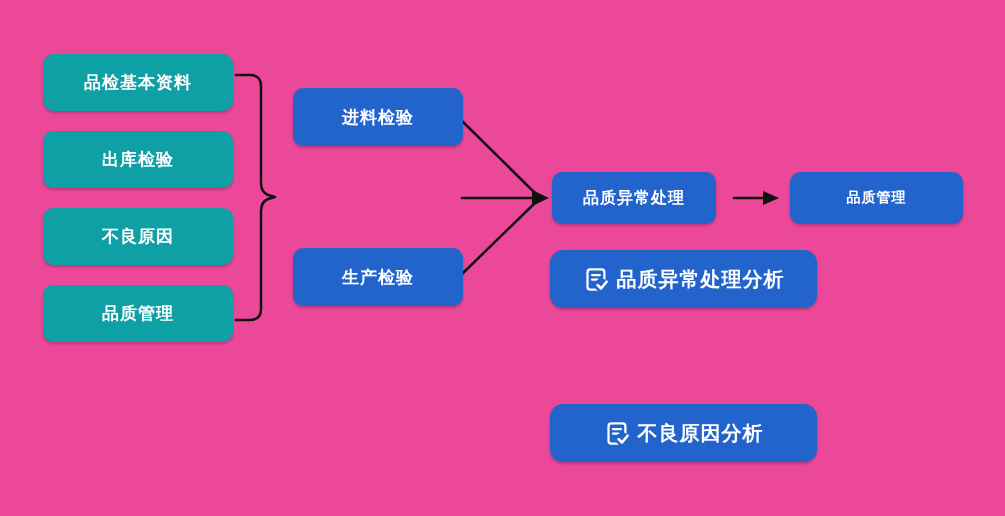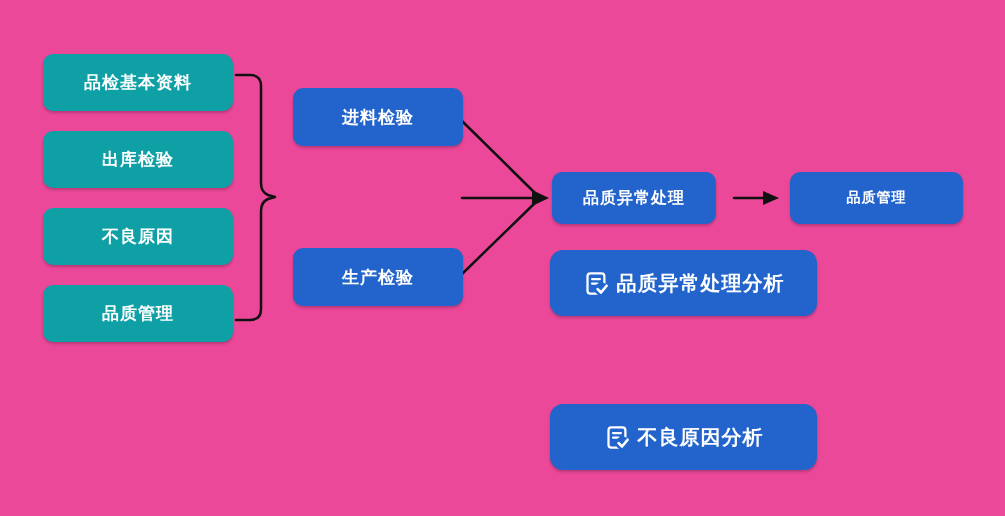--- a/index.html
+++ b/index.html
@@ -18,21 +18,21 @@
     box-shadow:0 2px 3px rgba(0,0,0,0.22);
     box-sizing:border-box;
     text-align:center;
   }
   .teal{background:#0FA0A5;border-radius:10px;width:190px;height:57px;left:43px;font-size:17px;letter-spacing:1px;}
   .blue{background:#2264CB;}
   .mid{border-radius:10px;width:170px;height:58px;left:293px;font-size:17px;letter-spacing:1px;}
   .proc{border-radius:10px;width:164px;height:52px;left:552px;top:172px;font-size:16px;letter-spacing:1px;}
   .result{border-radius:10px;width:173px;height:52px;left:790px;top:172px;font-size:14px;letter-spacing:1px;}
   .analysis{
-    border-radius:13px;width:267px;height:66px;left:550px;
+    border-radius:13px;width:267px;height:58px;left:550px;
     font-size:20px;letter-spacing:1px;
     display:flex;gap:7px;
   }
   .analysis .icn{display:flex;align-items:center;}
 </style>
 </head>
 <body>
 
 <div class="canvas">
 

